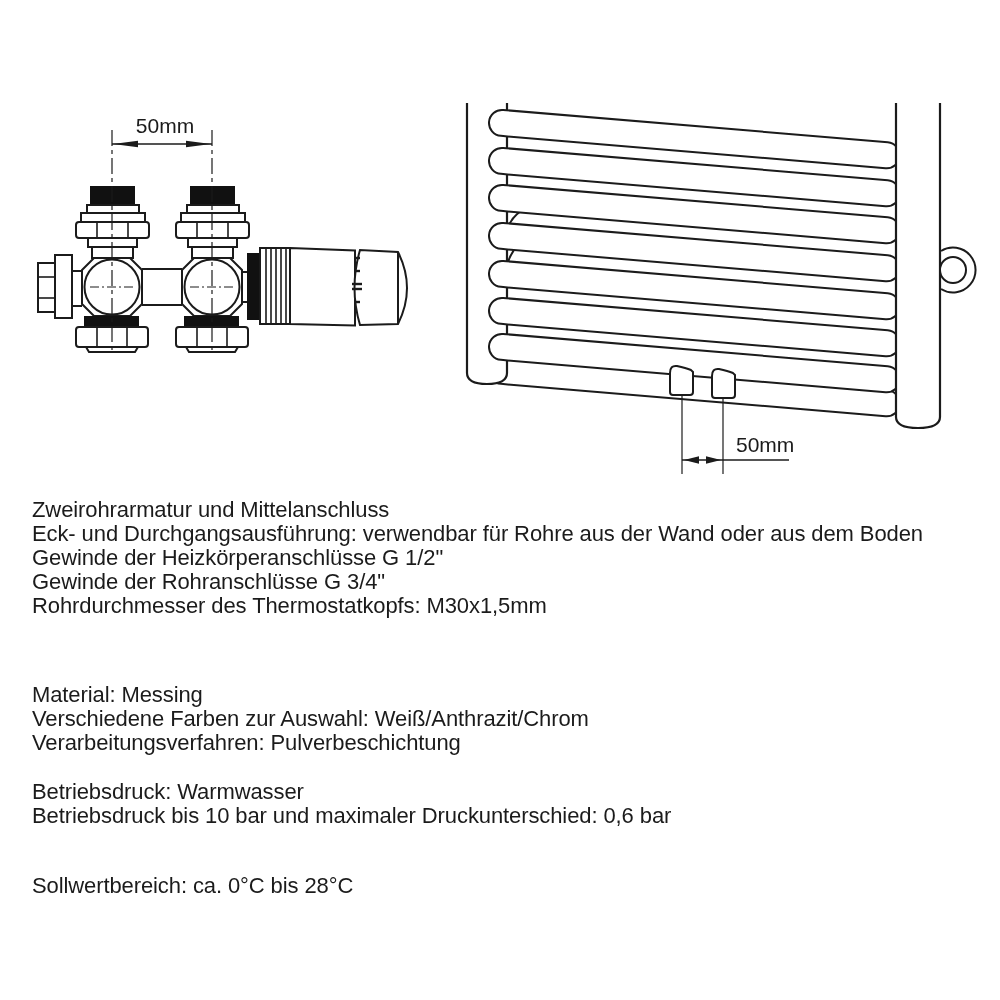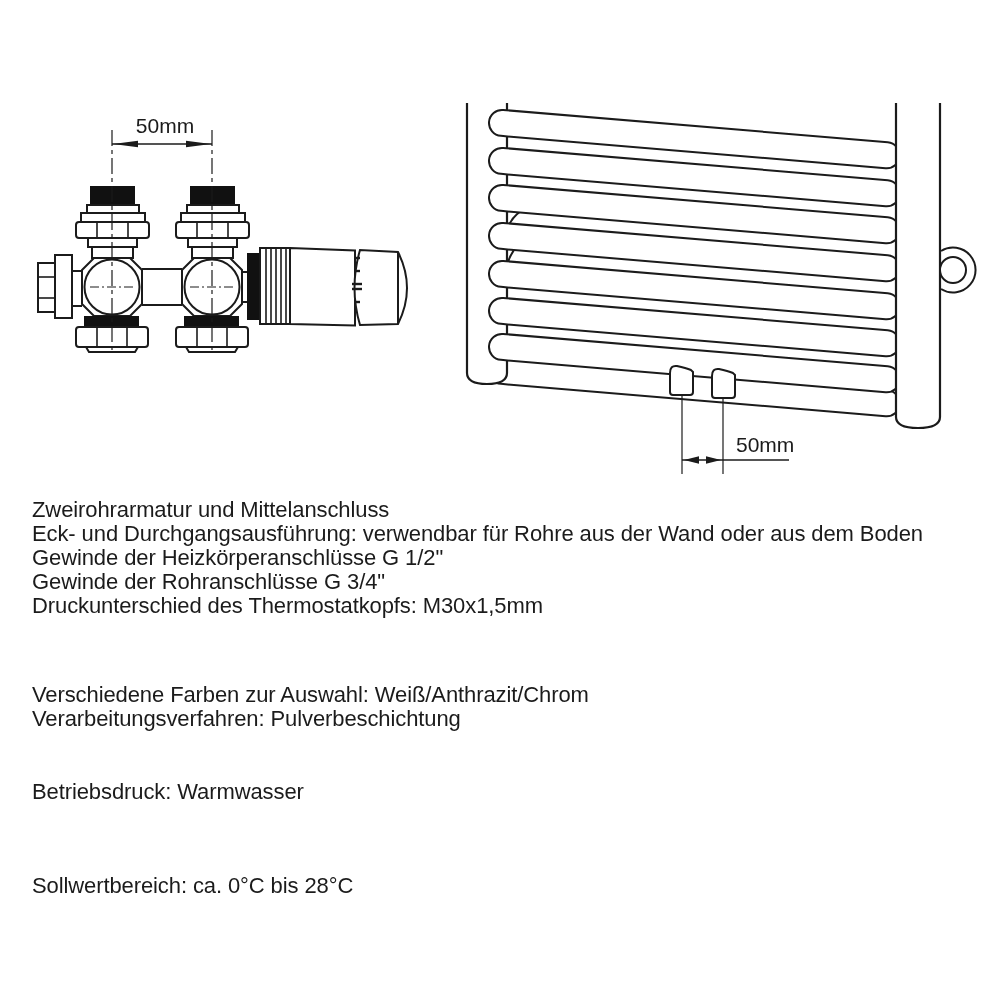--- a/index.html
+++ b/index.html
@@ -158,29 +158,31 @@
       <polygon points="721,460 706,456.2 706,463.8" fill="#1b1b1b"></polygon>
       <text x="736" y="452">50mm</text>
     </g>
   </svg>
 
   <div class="spec-block" style="top:498px">
     <div>Zweirohrarmatur und Mittelanschluss</div>
     <div>Eck- und Durchgangsausführung: verwendbar für Rohre aus der Wand oder aus dem Boden</div>
     <div>Gewinde der Heizkörperanschlüsse G 1/2"</div>
     <div>Gewinde der Rohranschlüsse G 3/4"</div>
-    <div>Druckunterschied des Thermostatkopfs: M30x1,5mm</div>
+    <div>Rohrdurchmesser des Thermostatkopfs: M30x1,5mm</div>
   </div>
 
   <div class="spec-block" style="top:683px">
+    <div>Material: Messing</div>
     <div>Verschiedene Farben zur Auswahl: Weiß/Anthrazit/Chrom</div>
     <div>Verarbeitungsverfahren: Pulverbeschichtung</div>
   </div>
 
   <div class="spec-block" style="top:780px">
     <div>Betriebsdruck: Warmwasser</div>
+    <div>Betriebsdruck bis 10 bar und maximaler Druckunterschied: 0,6 bar</div>
   </div>
 
   <div class="spec-block lh25" style="top:873px">
     <div>Sollwertbereich: ca. 0°C bis 28°C</div>
   </div>
 
 </div>
 
 </body></html>

